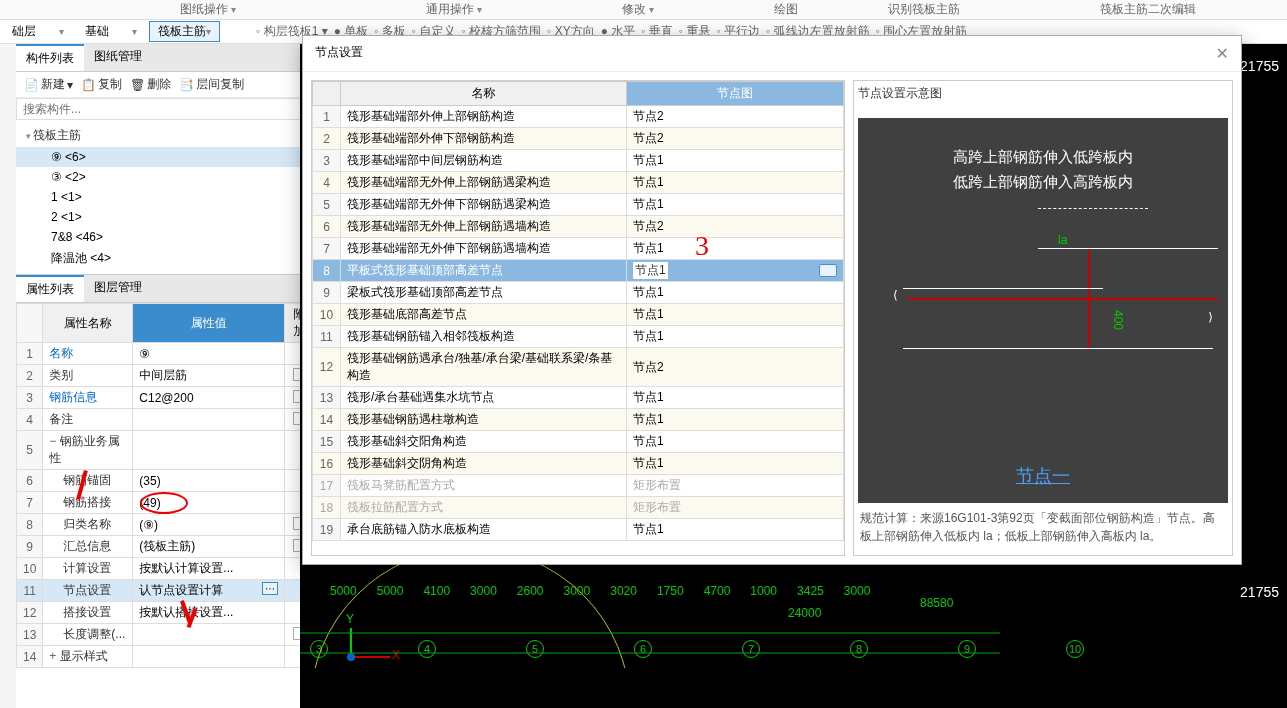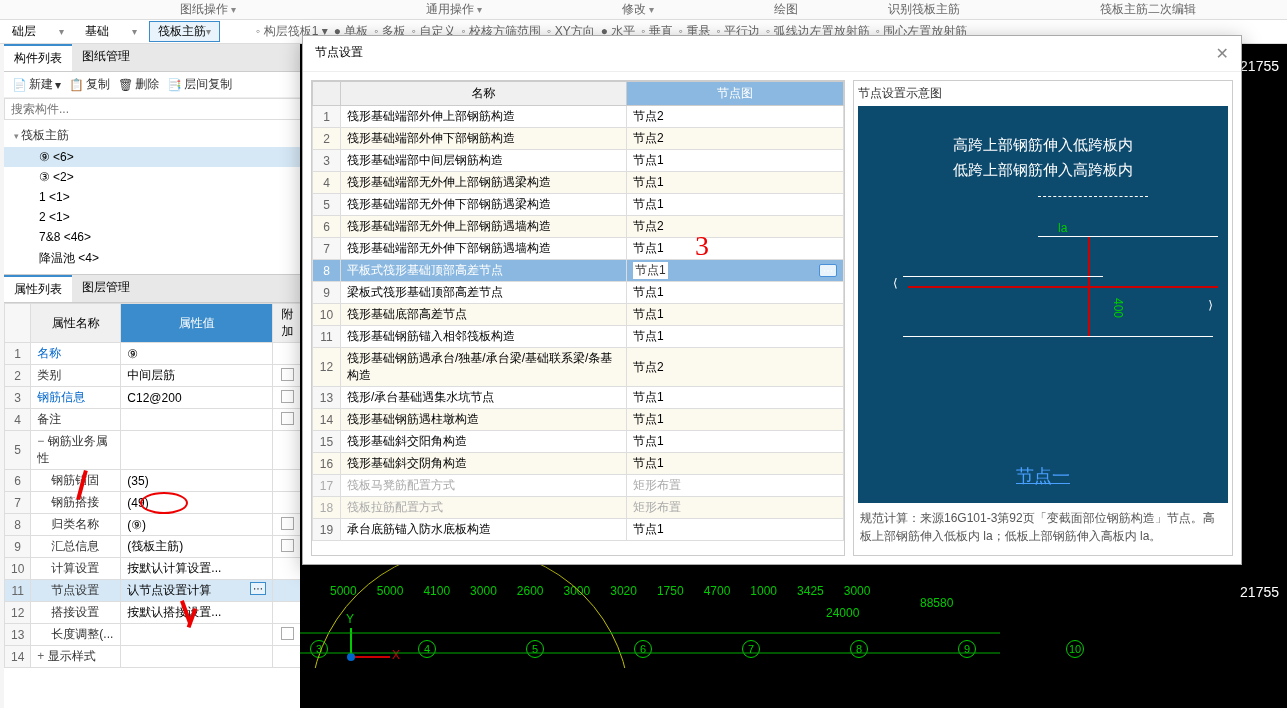--- a/index.html
+++ b/index.html
@@ -7,21 +7,21 @@
 
 .top-toolbar { height: 20px; background: #fafafa; border-bottom: 1px solid #ddd; display: flex; align-items: center; padding: 0 10px; gap: 20px; color: #666; }
 .top-toolbar span { position: relative; }
 .top-toolbar .dd::after { content: "▾"; margin-left: 3px; font-size: 10px; color: #888; }
 
 .second-bar { height: 24px; background: #fff; border-bottom: 1px solid #ddd; display: flex; align-items: center; }
 .second-bar .sel { border: 1px solid #3b8ccc; background: #e8f3fb; padding: 1px 8px; margin-left: 3px; min-width: 70px; display: flex; justify-content: space-between; align-items: center; }
 .second-bar .sel-plain { padding: 1px 8px; margin-left: 3px; min-width: 70px; display: flex; justify-content: space-between; align-items: center; border: 1px solid transparent; }
 .second-bar .dd { color: #888; font-size: 10px; }
 
-.left-panel { position: absolute; left: 4px; top: 44px; width: 300px; background: #fff; border-right: 1px solid #ddd; height: calc(100% - 44px); }
+.left-panel { position: absolute; left: 16px; top: 44px; width: 300px; background: #fff; border-right: 1px solid #ddd; height: calc(100% - 44px); }
 
 .panel-tabs { display: flex; background: #e8e8e8; border-bottom: 1px solid #ccc; }
 .panel-tabs .tab { padding: 4px 10px; cursor: pointer; }
 .panel-tabs .tab.active { background: #fff; border-top: 2px solid #3b8ccc; }
 
 .comp-toolbar { padding: 4px 8px; display: flex; gap: 8px; border-bottom: 1px solid #eee; align-items: center; }
 .comp-toolbar .tbtn { display: flex; align-items: center; gap: 2px; cursor: pointer; color: #333; }
 
 .search-box { width: 100%; border: 1px solid #ddd; padding: 3px 6px; color: #999; }
 
@@ -75,21 +75,21 @@
 .node-table th.blue { background: #8bb8e0; color: #fff; }
 .node-table td { border: 1px solid #ddd; padding: 2px 6px; height: 19px; }
 .node-table td.num { width: 28px; text-align: center; background: #f7f7f7; color: #666; }
 .node-table tr.alt td { background: #fcf9ee; }
 .node-table tr.sel td { background: #8bb8e0; color: #fff; }
 .node-table tr.sel td.num { background: #8bb8e0; color: #fff; }
 .node-table tr.dim td { color: #aaa; }
 .node-table .editcell { display: flex; justify-content: space-between; align-items: center; }
 .node-table .editcell .ell { border: 1px solid #4a90d9; background: #e8f3fb; padding: 0 3px; font-size: 10px; border-radius: 2px; cursor: pointer; }
 
-.diagram-box { flex: 1; background: #0c4a6e; margin-top: 4px; position: relative; color: #fff; }
+.diagram-box { flex: 1; background: #404040; margin-top: 16px; position: relative; color: #fff; }
 .diagram-box .dline1 { position: absolute; top: 30px; width: 100%; text-align: center; font-size: 15px; }
 .diagram-box .dline2 { position: absolute; top: 55px; width: 100%; text-align: center; font-size: 15px; }
 .diagram-box .la { position: absolute; top: 115px; left: 200px; color: #0c0; }
 .diagram-box .v400 { position: absolute; top: 195px; right: 100px; color: #0c0; transform: rotate(90deg); }
 .diagram-box .redh { position: absolute; top: 180px; left: 50px; width: 310px; height: 2px; background: #c00; }
 .diagram-box .redv { position: absolute; top: 130px; left: 230px; width: 2px; height: 100px; background: #c00; }
 .diagram-box .node-label { position: absolute; bottom: 15px; width: 100%; text-align: center; color: #4aa0ff; font-size: 18px; text-decoration: underline; }
 .diagram-desc { padding: 6px 2px; color: #555; line-height: 1.5; }
 
 
@@ -276,21 +276,21 @@
       <span>3000</span>
       <span>2600</span>
       <span>3000</span>
       <span>3020</span>
       <span>1750</span>
       <span>4700</span>
       <span>1000</span>
       <span>3425</span>
       <span>3000</span>
     </div>
-  <div style="position:absolute;bottom:88px;left:526px;color:#0c0">24000</div>
+  <div style="position:absolute;bottom:88px;left:488px;color:#0c0">24000</div>
   <div style="position:absolute;bottom:98px;left:620px;color:#0c0">88580</div>
   <div class="circles" id="canvas-circles">
       <div class="circ">3</div>
       <div class="circ">4</div>
       <div class="circ">5</div>
       <div class="circ">6</div>
       <div class="circ">7</div>
       <div class="circ">8</div>
       <div class="circ">9</div>
       <div class="circ">10</div>

